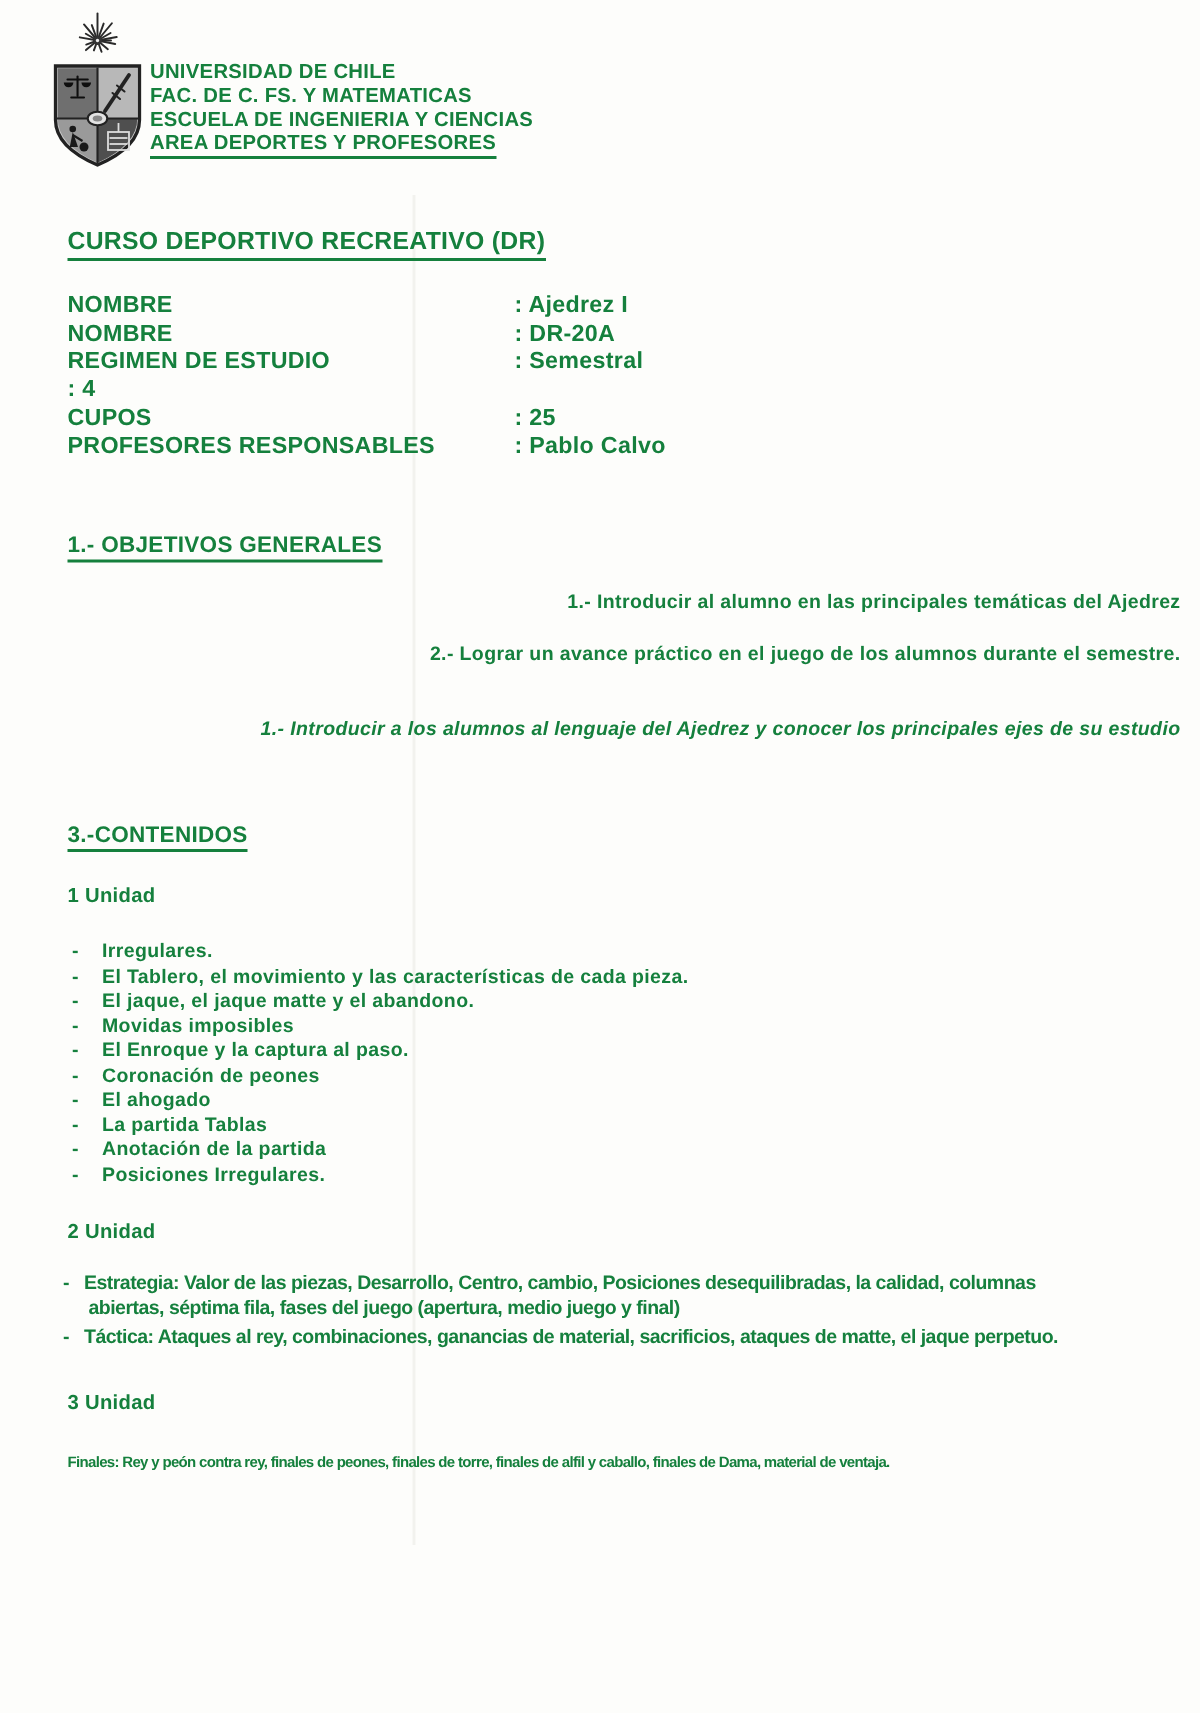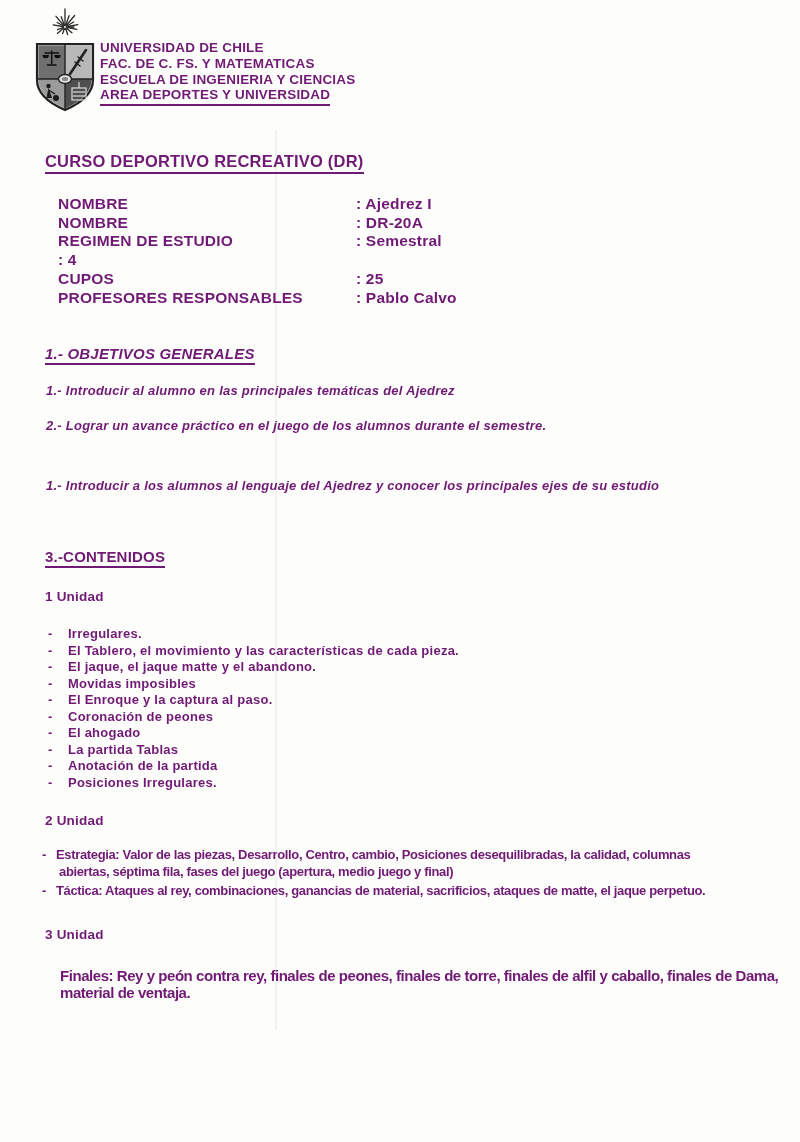--- a/index.html
+++ b/index.html
@@ -1,21 +1,21 @@
 <!DOCTYPE html>
 <html><head>
 <meta charset="utf-8">
 <style>
   html, body { margin: 0; padding: 0; background: #ffffff; }
   .page {
     position: relative;
     width: 800px;
     height: 1142px;
     background: #fdfdfb;
-    color: #701a75;
+    color: #15803d;
     font-family: "Liberation Sans", sans-serif;
     font-weight: 700;
     overflow: hidden;
   }
   .scan-line {
     position: absolute;
     left: 275px; top: 130px;
     width: 2px; height: 900px;
     background: rgba(185,185,172,0.16);
   }
@@ -25,44 +25,44 @@
     padding-bottom: 1px;
   }
   
   #logo { position: absolute; left: 28px; top: 6px; width: 72px; height: 112px; }
   #letterhead { position: absolute; left: 100px; top: 40px; }
   .hline { font-size: 13.5px; line-height: 15.8px; letter-spacing: 0.2px; white-space: nowrap; }
   
   #title { position: absolute; left: 45px; top: 152px; font-size: 16.5px; letter-spacing: 0.2px; white-space: nowrap; }
   
   #info { position: absolute; left: 45px; top: 195px; font-size: 15.5px; line-height: 18.7px; letter-spacing: 0.2px; }
-  .frow { display: flex; margin-left: 13px; }
+  .frow { display: flex; }
   .flabel { width: 298px; flex: 0 0 auto; }
   .fvalue { white-space: nowrap; }
   
   section { position: absolute; left: 45px; }
   .heading { font-size: 15px; letter-spacing: 0.2px; white-space: nowrap; }
-  #sec1 { top: 345px; font-style: italic; }
+  #sec1 { top: 355px; }
   #sec2 { top: 457px; }
   #sec3 { top: 548px; }
-  .obj { margin: 1px; margin-top: 18px; font-size: 13px; letter-spacing: 0.25px; line-height: 16px; width: 730px; }
+  .obj { margin: 12px; margin-top: 18px; font-size: 13px; letter-spacing: 0.25px; line-height: 16px; width: 730px; text-align: right; }
   #sec1 .obj + .obj { margin-top: 19px; }
   #sec2 .obj { margin-top: 21px; font-style: italic; }
   
   #unit1 { top: 589px; }
   #unit2 { top: 813px; }
   #unit3 { top: 927px; }
   .unit-title { font-size: 13.5px; letter-spacing: 0.2px; }
   ul.clist { list-style: none; margin: 0; padding: 0; }
   #unit1 ul.clist { margin-top: 22px; margin-left: 3px; }
   #unit1 li { position: relative; padding-left: 20px; font-size: 13px; letter-spacing: 0.25px; line-height: 16.5px; }
   #unit2 ul.clist { margin-top: 18px; margin-left: -3px; }
   #unit2 li { position: relative; padding-left: 17px; text-indent: -3px; font-size: 13px; letter-spacing: -0.35px; line-height: 17.3px; width: 680px; margin-bottom: 1px; }
   .dash { position: absolute; left: 0; top: 0; text-indent: 0; }
-  .finales { margin: 15px; margin-top: 25px; font-size: 15px; letter-spacing: -0.45px; line-height: 17.3px; width: 735px; }
+  .finales { margin: 0; margin-top: 25px; font-size: 10px; letter-spacing: -0.45px; line-height: 17.3px; width: 735px; }
 </style>
 </head>
 <body>
 
 <div class="page">
   <div class="scan-line"></div>
 
   <div id="logo">
     <svg width="72" height="112" viewBox="0 0 72 112">
       <g stroke="#2a2a2a" stroke-width="1.3" stroke-linecap="round">
@@ -120,21 +120,21 @@
       </g>
       <ellipse cx="37" cy="73" rx="6.5" ry="4.5" fill="#e3e3e3" stroke="#222" stroke-width="1.4"></ellipse>
       <ellipse cx="37" cy="73" rx="3.2" ry="2" fill="#888"></ellipse>
     </svg>
   </div>
 
   <div id="letterhead">
     <div class="hline">UNIVERSIDAD DE CHILE</div>
     <div class="hline">FAC. DE C. FS. Y MATEMATICAS</div>
     <div class="hline">ESCUELA DE INGENIERIA Y CIENCIAS</div>
-    <div class="hline"><span class="ul">AREA DEPORTES Y UNIVERSIDAD</span></div>
+    <div class="hline"><span class="ul">AREA DEPORTES Y PROFESORES</span></div>
   </div>
 
   <div id="title"><span class="ul">CURSO DEPORTIVO RECREATIVO (DR)</span></div>
 
   <div id="info">
     <div class="frow">
       <span class="flabel">NOMBRE</span>
       <span class="fvalue">: Ajedrez I</span>
     </div>
     <div class="frow">

